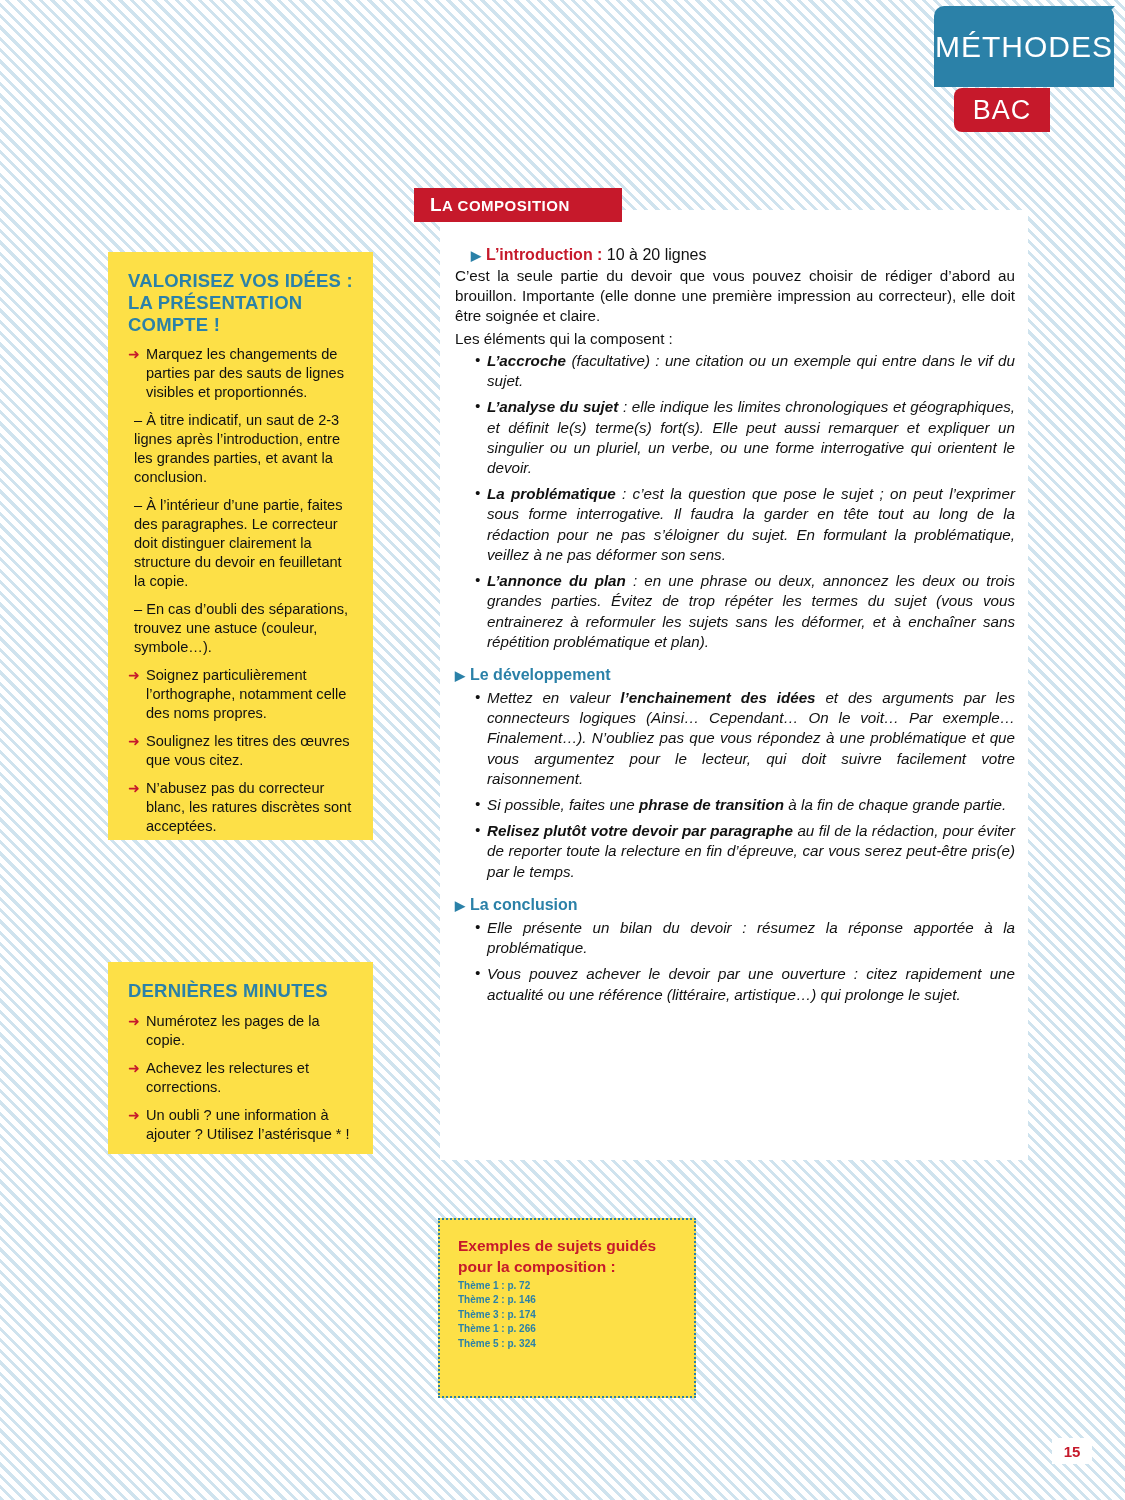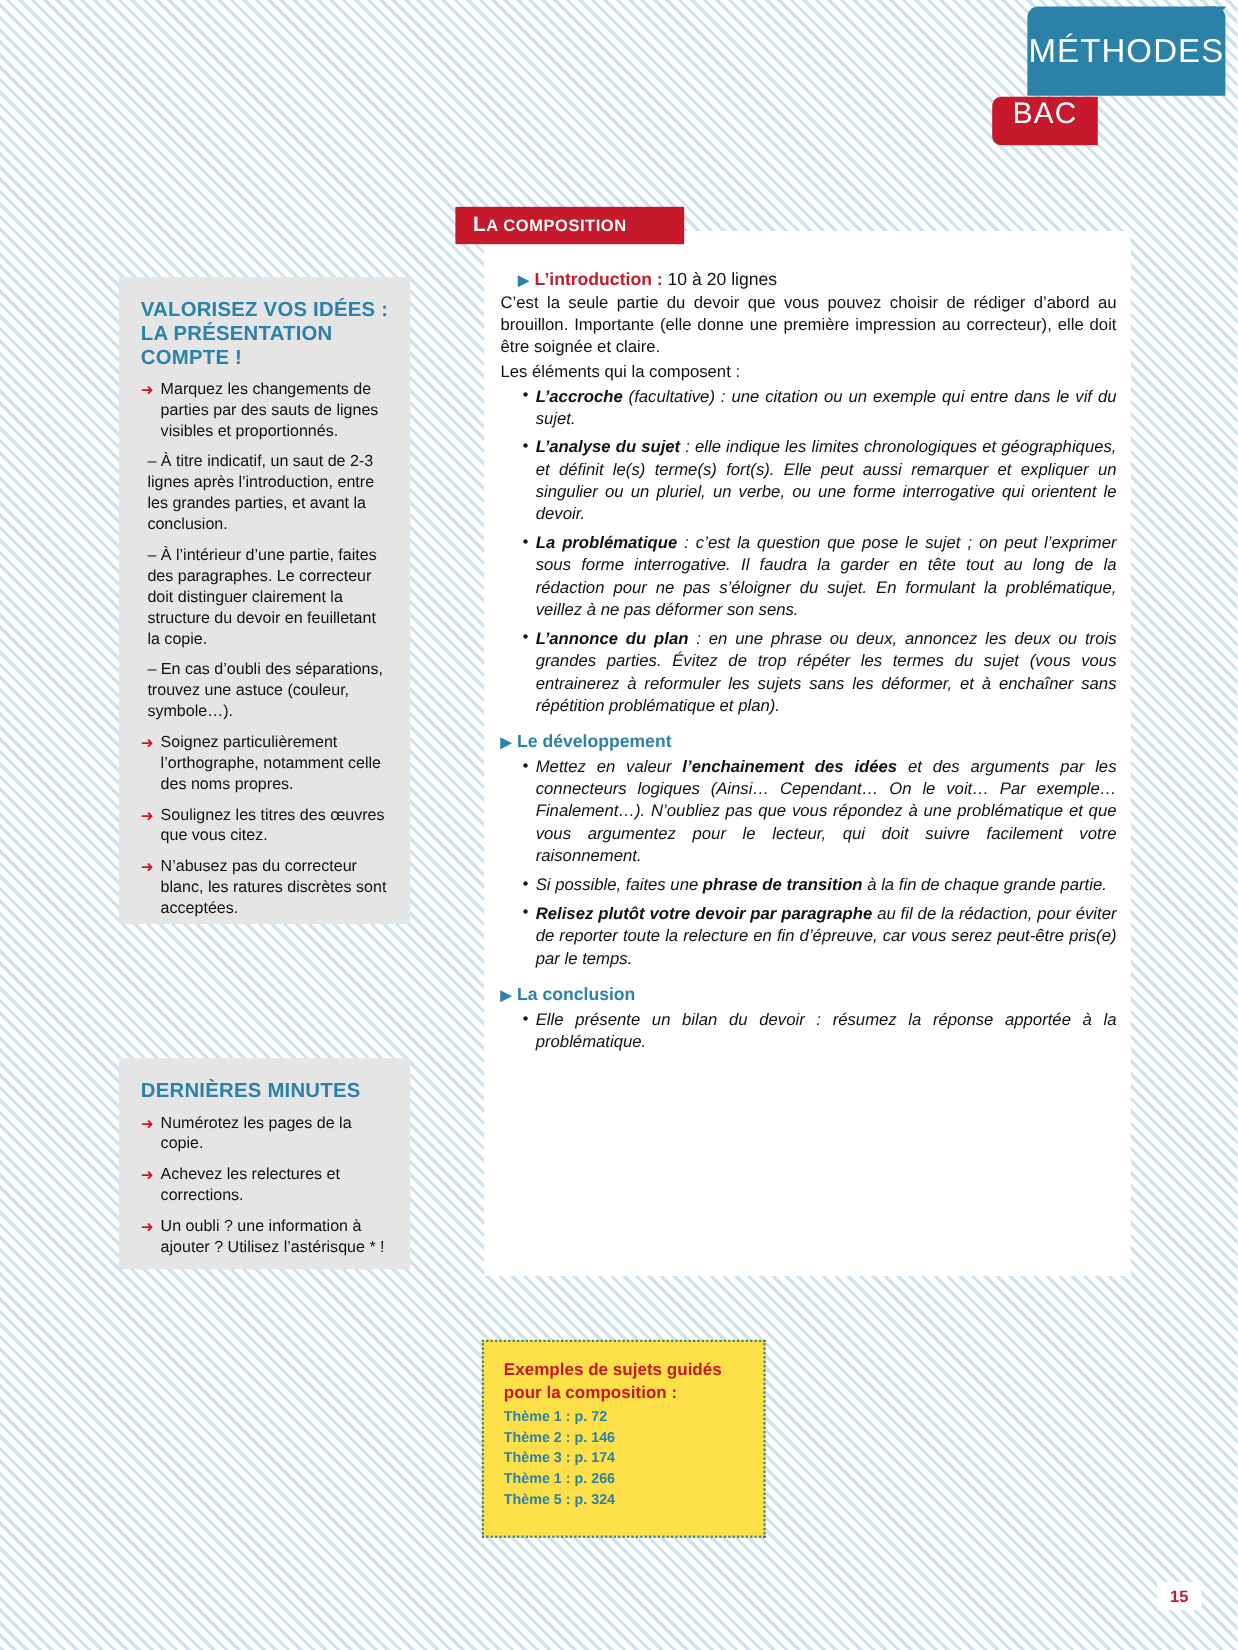--- a/index.html
+++ b/index.html
@@ -11,23 +11,23 @@
   }
   
   .methodes-tab{
     position:absolute;left:934px;top:6px;width:180px;height:81px;
     background:#2b81a8;color:#ffffff;
     border-radius:10px 10px 0 0;
     display:flex;align-items:center;justify-content:center;
     font-size:30px;letter-spacing:1px;
   }
   .bac-tab{
-    position:absolute;left:902px;top:88px;width:96px;height:44px;
+    position:absolute;left:954px;top:88px;width:96px;height:44px;
     background:#c6192b;color:#ffffff;border-radius:8px 0 0 8px;
-    display:flex;align-items:flex-start;justify-content:center;
+    display:flex;align-items:center;justify-content:center;
     font-size:27px;letter-spacing:1px;
   }
   .corner-tri{
     position:absolute;left:1095px;top:6px;width:0;height:0;
     border-left:20px solid #2b81a8;border-bottom:20px solid transparent;
   }
   
   .main-panel{
     position:absolute;left:440px;top:210px;width:588px;height:950px;
     background:#ffffff;
@@ -51,38 +51,38 @@
   ul.bullets li{
     font-size:15.2px;line-height:1.33;color:#111;margin:0 0 6px 0;
     text-align:justify;position:relative;padding-left:12px;
   }
   ul.bullets li:before{
     content:"•";position:absolute;left:0;top:-1px;color:#111;font-size:15px;
   }
   .b{font-weight:bold;}
   
   .side-box{
-    position:absolute;background:#e5e5e5;box-sizing:border-box;padding:18px 20px 16px 20px;
+    position:absolute;background:#fde047;box-sizing:border-box;padding:18px 20px 16px 20px;
   }
   #box-valorisez{left:108px;top:252px;width:265px;height:588px;}
   #box-dernieres{left:108px;top:962px;width:265px;height:192px;}
   .side-title{
     color:#2b81a8;font-size:18.5px;font-weight:bold;line-height:1.18;margin:0 0 10px 0;
     letter-spacing:.2px;
   }
   .side-item{font-size:14.6px;line-height:1.3;color:#111;margin:0 0 9px 0;position:relative;padding-left:18px;}
   .side-item .ar{position:absolute;left:0;top:0px;color:#c6192b;font-size:14px;}
   .side-sub{font-size:14.6px;line-height:1.3;color:#111;margin:0 0 9px 0;padding-left:6px;}
   
   .dotted-box{
     position:absolute;left:438px;top:1218px;width:258px;height:180px;
     border:2px dotted #2b81a8;background:#fde047;box-sizing:border-box;padding:16px 18px;
   }
   .dotted-title{color:#c6192b;font-size:15.5px;font-weight:bold;line-height:1.25;margin:0 0 2px 0;}
-  .dotted-line{color:#2b81a8;font-size:13px;font-weight:bold;line-height:1.45;}
+  .dotted-line{color:#2b81a8;font-size:10px;font-weight:bold;line-height:1.45;}
   
   .page-num{
     position:absolute;left:1052px;top:1438px;width:40px;height:26px;
     background:#ffffff;color:#c6192b;font-size:15px;font-weight:bold;
     display:flex;align-items:center;justify-content:center;
   }
 </style>
 </head>
 <body>
 
@@ -126,20 +126,21 @@
     <li><span>Si possible, faites une </span><span class="b">phrase de transition</span><span> à la fin de chaque grande partie.</span></li>
     <li><span></span><span class="b">Relisez plutôt votre devoir par paragraphe</span><span> au fil de la rédaction, pour éviter de reporter toute la relecture en fin d’épreuve, car vous serez peut-être pris(e) par le temps.</span></li>
   </ul>
 
   <div class="sub-head-blue">
     <span class="arrow">▶</span><span>La conclusion</span>
   </div>
 
   <ul class="bullets">
     <li><span>Elle présente un bilan du devoir : résumez la réponse apportée à la problématique.</span></li>
+    <li><span>Vous pouvez achever le devoir par une ouverture : citez rapidement une actualité ou une référence (littéraire, artistique…) qui prolonge le sujet.</span></li>
   </ul>
 </div>
 
 <div class="side-box" id="box-valorisez">
   <div class="side-title">VALORISEZ VOS IDÉES : LA PRÉSENTATION COMPTE !</div>
   <div class="side-item"><span class="ar">➜</span><span>Marquez les changements de parties par des sauts de lignes visibles et proportionnés.</span></div>
   <div class="side-sub"><span>– À titre indicatif, un saut de 2-3 lignes après l’introduction, entre les grandes parties, et avant la conclusion.</span></div>
   <div class="side-sub"><span>– À l’intérieur d’une partie, faites des paragraphes. Le correcteur doit distinguer clairement la structure du devoir en feuilletant la copie.</span></div>
   <div class="side-sub"><span>– En cas d’oubli des séparations, trouvez une astuce (couleur, symbole…).</span></div>
   <div class="side-item"><span class="ar">➜</span><span>Soignez particulièrement l’orthographe, notamment celle des noms propres.</span></div>

